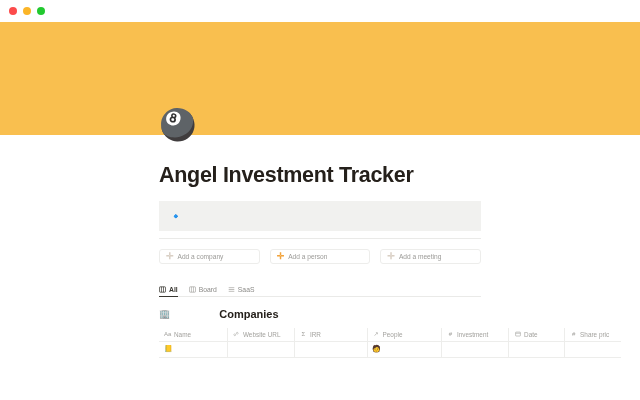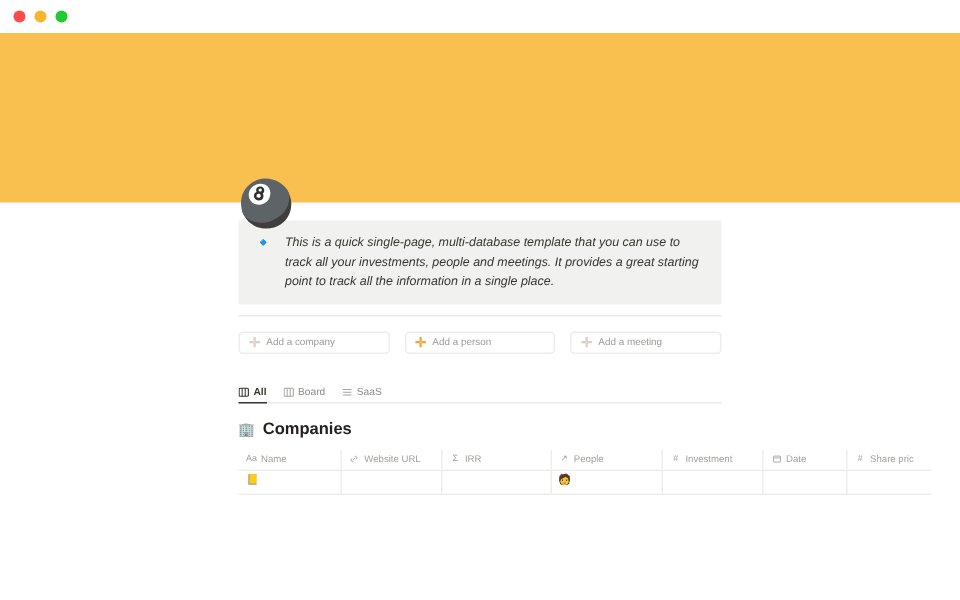--- a/index.html
+++ b/index.html
@@ -191,20 +191,21 @@
     gap: 5px;
   }
   .db-title-icon {
     font-size: 9px;
     line-height: 10px;
   }
   .db-title-text {
     font-size: 11px;
     font-weight: bold;
     color: #25201B;
+    margin-left: 44px;
   }
 
   
   .table-wrap {
     margin-top: 8px;
     position: relative;
     width: 462px;   
   }
   .trow {
     display: flex;
@@ -275,24 +276,24 @@
     <span class="dot dot-max"></span>
   </div>
 
   <div class="banner"></div>
 
   <div class="page">
     <div class="content">
 
       <div class="page-icon">🎱</div>
 
+      <h1 class="page-title">Angel Investment Tracker</h1>
 
       <div class="callout">
         <span class="callout-icon">🔹</span>
-        <span class="callout-text">This is a quick single-page, multi-database template that you can use to track all your investments, people and meetings. It provides a great starting point to track all the information in a single place.</span>
       </div>
 
       <div class="divider"></div>
 
       <div class="quick-actions">
         <div class="qa-button">
           <span class="qa-plus" style="color:#D9CFC4">✛</span>
           <span class="qa-label">Add a company</span>
         </div>
         <div class="qa-button">

